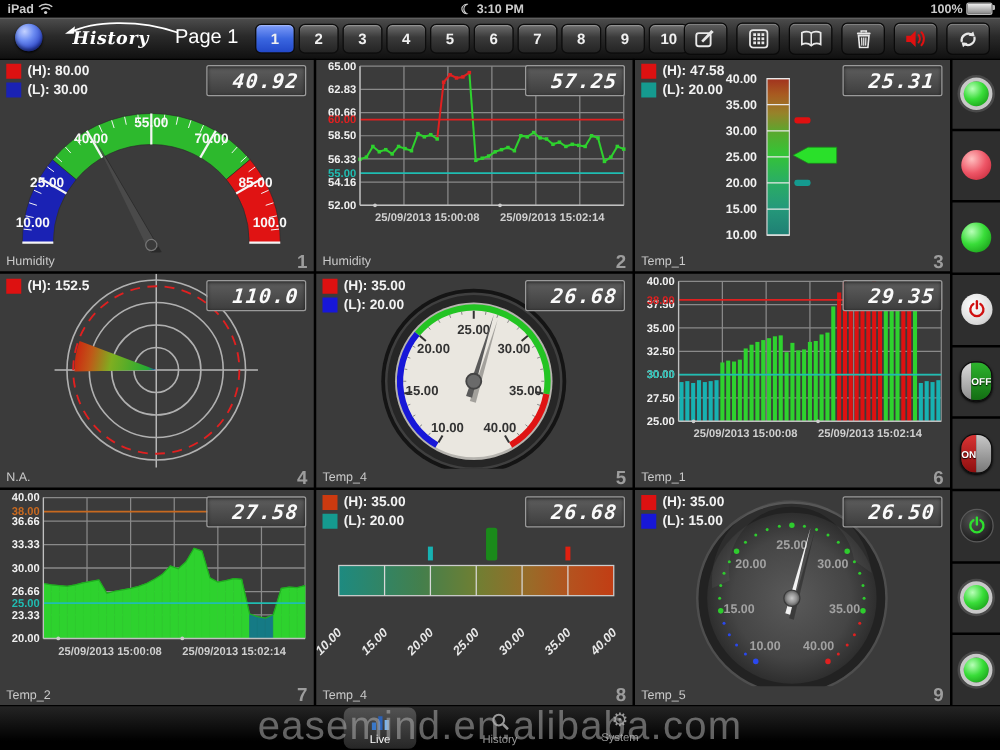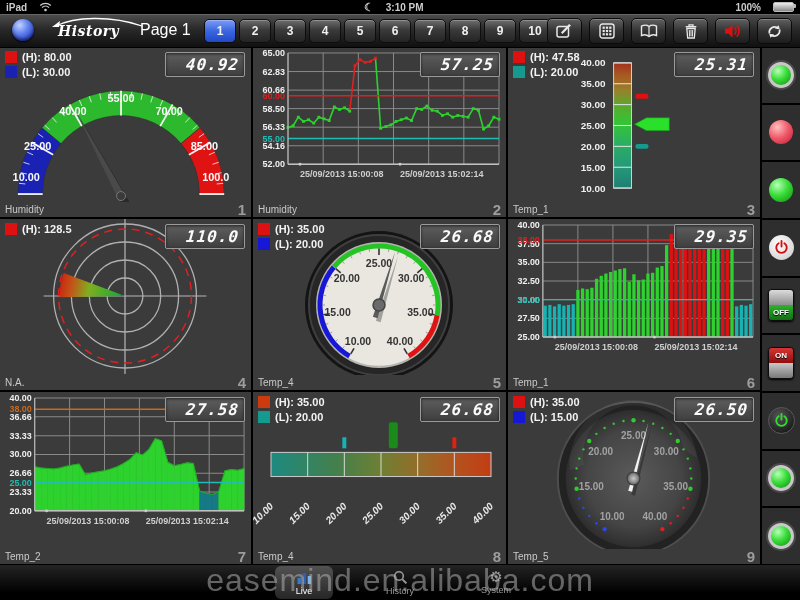--- a/index.html
+++ b/index.html
@@ -1,19 +1,19 @@
 <!DOCTYPE html>
 <html><head>
 <meta charset="utf-8">
 <style>
   html,body{margin:0;padding:0;background:#000;}
   #app{position:relative;width:800px;height:600px;background:#000;font-family:"Liberation Sans",sans-serif;overflow:hidden;-webkit-font-smoothing:antialiased;}
   
   #statusbar{position:absolute;top:0;left:0;width:100%;height:14px;background:#000;display:flex;justify-content:space-between;align-items:center;padding:0 6px;box-sizing:border-box;color:#ccc;font-size:10px;font-weight:bold;z-index:10}
-  #statusbar .grp{display:flex;align-items:center;gap:12px}
+  #statusbar .grp{display:flex;align-items:center;gap:3px}
   .batt{position:relative;width:19px;height:8px;border:1px solid #bbb;border-radius:2px;background:linear-gradient(180deg,#eee,#888)}
   .batt:after{content:"";position:absolute;right:-3px;top:1px;width:2px;height:4px;background:#bbb;border-radius:0 1px 1px 0}
   
   #toolbar{position:absolute;top:14px;left:0;width:100%;height:33px;background:linear-gradient(180deg,#4e4e4e,#2a2a2a 45%,#101010);border-bottom:1px solid #000;box-shadow:inset 0 1px 0 #666;z-index:10}
   .orb{position:absolute;left:12px;top:5px;width:22px;height:22px;border-radius:50%;background:radial-gradient(circle at 35% 28%,#c4d2ff,#6c8cf2 35%,#2a42c4 75%,#18288e);box-shadow:0 1px 2px #000,inset 0 -2px 3px rgba(0,0,0,.45)}
   #logo{position:absolute;left:58px;top:8px;width:96px;height:20px}
   #logo .logotext{font:italic bold 14px "DejaVu Serif",serif;color:#fff;letter-spacing:.5px}
   #logo svg{position:absolute;left:-10px;top:-6px}
   #pagelabel{position:absolute;left:140px;top:7px;color:#fff;font-size:16px;font-weight:normal}
   #pages{position:absolute;left:204px;top:5px;display:flex;gap:3px}
@@ -37,21 +37,21 @@
   
   #rightcol{grid-column:4;grid-row:1/4;display:grid;grid-template-rows:repeat(9,1fr);gap:2px;background:#000}
   .sc{display:flex;align-items:center;justify-content:center;background:#2e2e2e;cursor:pointer}
   .led{width:24px;height:24px;border-radius:50%}
   .led.green{background:radial-gradient(circle at 35% 30%,#b8ffb8,#39dd39 45%,#0f8a0f)}
   .led.red{background:radial-gradient(circle at 35% 30%,#ffc0c0,#ee5566 50%,#bb2030)}
   .led.ringed{width:20px;height:20px;border:3px solid #c8c8c8;box-shadow:0 0 0 2px #4a4a4a}
   .pwr{width:25px;height:25px;border-radius:50%;display:flex;align-items:center;justify-content:center}
   .pwr.red{background:radial-gradient(circle at 40% 35%,#fff,#d8d8d8 70%,#aaa)}
   .pwr.green{background:radial-gradient(circle at 40% 32%,#555,#1d1d1d 75%);border:1px solid #5a5a5a}
-  .rocker{width:24px;height:30px;border-radius:4px;overflow:hidden;border:1px solid #0c0c0c;box-shadow:0 1px 2px #000;display:flex;flex-direction:column}
+  .rocker{width:24px;height:30px;border-radius:12px;overflow:hidden;border:1px solid #0c0c0c;box-shadow:0 1px 2px #000;display:flex;}
   .rhalf{flex:1;display:flex;align-items:center;justify-content:center;font-size:8px;font-weight:bold;color:#fff;text-shadow:0 1px 1px #000}
   .r-gray-top{background:linear-gradient(180deg,#dcdcdc,#8e8e8e)}
   .r-gray-bot{background:linear-gradient(180deg,#c8c8c8,#787878)}
   .r-green{background:linear-gradient(180deg,#2db32d,#136e13)}
   .r-red{background:linear-gradient(180deg,#d83434,#8e0e0e)}
   
   #tabbar{position:absolute;top:565px;left:0;width:100%;height:35px;background:linear-gradient(180deg,#242424,#000 80%);display:flex;align-items:center;justify-content:center;gap:38px;z-index:5}
   .tab{display:flex;flex-direction:column;align-items:center;justify-content:center;width:58px;height:33px;border-radius:6px;font-size:9px;color:#9a9a9a;gap:1px;cursor:pointer}
   .tab.sel{background:linear-gradient(180deg,#525252,#262626);color:#fff}
   .gear{font-size:15px;line-height:14px}
@@ -398,21 +398,21 @@
       <div class="pfoot">
           <span class="ptitle">Temp_1</span>
           <span class="pnum">3</span>
         </div>
     </div>
 
     <div class="panel">
       <div class="legend">
           <div class="lgrow">
             <span class="lgsw" style="background: rgb(221, 17, 17);"></span>
-            <span class="lglab">(H): 128.5</span>
+            <span class="lglab">(H): 152.5</span>
           </div>
         </div>
       <div class="lcd"><span>110.0</span></div>
       <svg class="chart" viewBox="0 0 253 156" preserveAspectRatio="none">
           <line x1="44" y1="77" x2="208" y2="77" stroke="#b8b8b8" stroke-width="1.2"></line>
           <line x1="126" y1="-1" x2="126" y2="155" stroke="#b8b8b8" stroke-width="1.2"></line>
           <circle cx="126" cy="77" r="18" fill="none" stroke="#b0b0b0" stroke-width="1.3"></circle>
           <circle cx="126" cy="77" r="36" fill="none" stroke="#b0b0b0" stroke-width="1.3"></circle>
           <circle cx="126" cy="77" r="54" fill="none" stroke="#b0b0b0" stroke-width="1.3"></circle>
           <circle cx="126" cy="77" r="72" fill="none" stroke="#b0b0b0" stroke-width="1.3"></circle>

